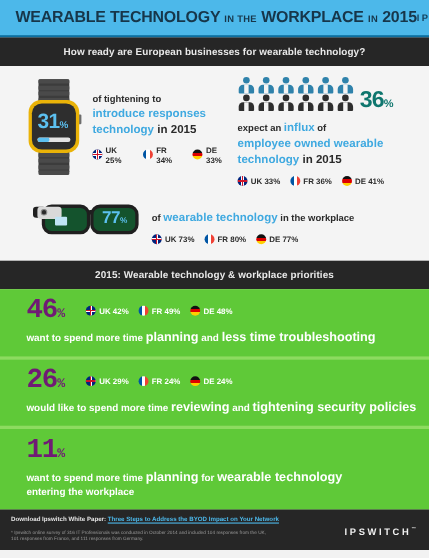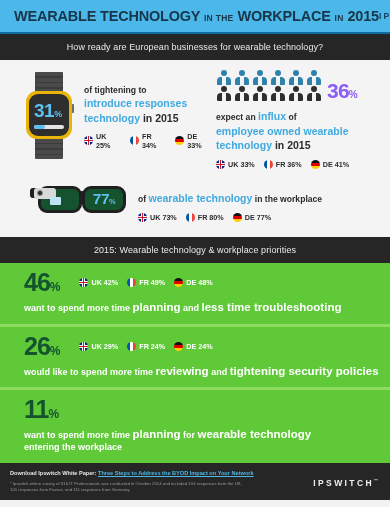--- a/index.html
+++ b/index.html
@@ -28,21 +28,21 @@
   .brandbox .logo {
     font-size:8.5px; font-weight:bold; letter-spacing:2.1px; color:#15425e;
   }
   .brandbox .url { font-size:4.2px; letter-spacing:0.1px; color:#0e6790; }
 
   
   .bar {
     background:#262626; height:26px;
     display:flex; align-items:center; justify-content:center;
   }
-  .bar span { color:#e9e9e9; font-size:9px; font-weight:normal; letter-spacing:0.1px; }
+  .bar span { color:#e9e9e9; font-size:9px; font-weight:bold; letter-spacing:0.1px; }
 
   
   .panel { background:#f4f4f4; padding:0; }
 
   .row { display:flex; position:relative; }
 
   
   .block-watch { width:212px; padding:12px 0 0 26px; display:flex; }
   .watch {
     width:46px; height:86px; position:relative; flex:0 0 auto;
@@ -102,21 +102,21 @@
   .person .body {
     position:absolute; bottom:0.5px; left:0.5px; width:14px; height:8px;
     border-radius:4px 4px 1px 1px;
   }
   .person .shirt {
     position:absolute; bottom:0.5px; left:5.5px; width:4px; height:8px; background:#f4f4f4;
   }
   .person.t .head, .person.t .body { background:#2f82ab; }
   .person.d .head, .person.d .body { background:#2e2e2e; }
   .big-pct {
-    font-size:21px; font-weight:bold; color:#8b5cf6; line-height:0.9;
+    font-size:21px; font-weight:bold; color:#0f766e; line-height:0.9;
     letter-spacing:-0.8px; margin-left:6px;
   }
   .big-pct em { font-size:10px; font-style:normal; }
 
   
   .block-glasses { padding:8px 0 14px 30px; display:flex; }
   .glasses { width:96px; height:46px; position:relative; flex:0 0 auto; }
   .lens {
     position:absolute; top:9px; width:44px; height:27px; background:#14532d;
     border:3px solid #1f1f1f; border-radius:9px;
@@ -132,21 +132,21 @@
   .glass-pct { font-size:15.5px; font-weight:bold; color:#5cc0f0; line-height:1; letter-spacing:-0.5px; }
   .glass-pct em { font-size:7.5px; font-style:normal; }
 
   
   .green-wrap { background:#8ddb60; }
   .green {
     background:#5fc938; padding:8px 0 9px 24px; position:relative;
   }
   .green + .green { margin-top:3px; }
   .gtop { display:flex; align-items:center; }
-  .gpct { font-size:25px; font-weight:bold; color:#14532d; line-height:0.88; letter-spacing:-1px; }
+  .gpct { font-size:25px; font-weight:bold; color:#701a75; line-height:0.88; letter-spacing:-1px;font-family:Liberation Mono, monospace; }
   .gpct em { font-size:12px; font-style:normal; }
   .gflags { display:flex; gap:9px; margin-left:20px; margin-top:2px; }
   .gflags .flagitem { color:#fff; font-size:7.2px; }
   .gdesc { margin-top:7px; color:#fff; font-size:9px; font-weight:bold; line-height:1.3; }
   .gdesc .strong { font-size:11.5px; }
 
   
   .footer {
     background:#262626; height:37px; padding:7px 12px 0 10px;
     display:flex; align-items:flex-start;

